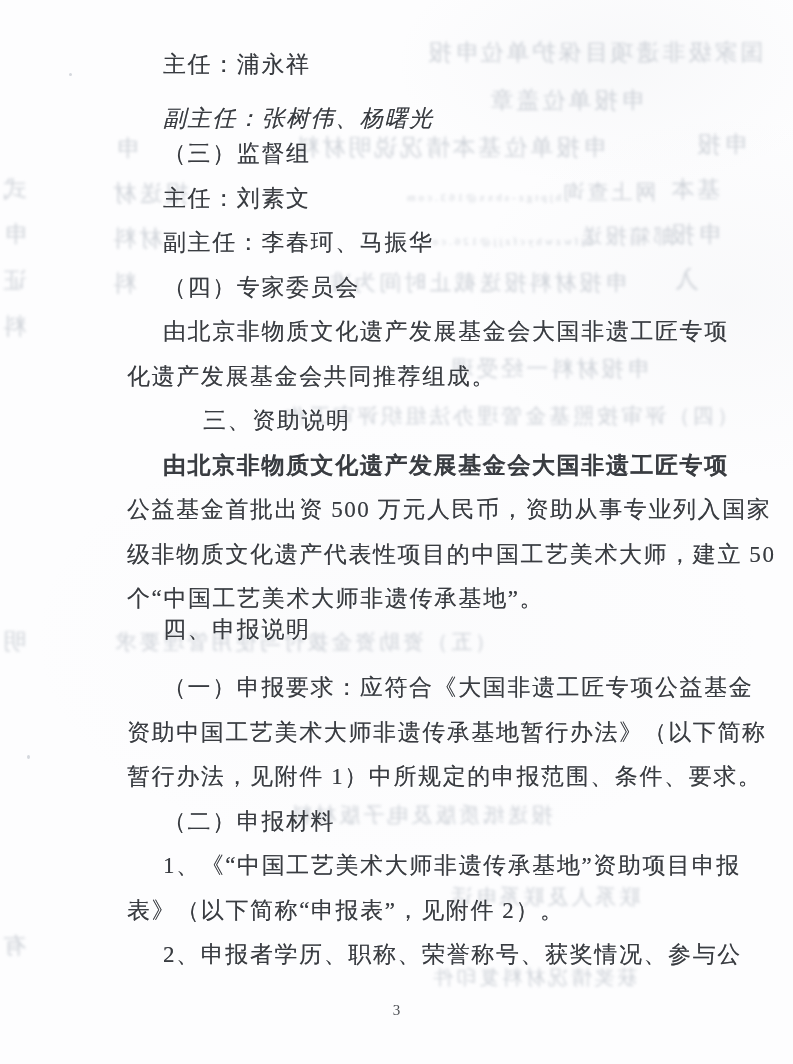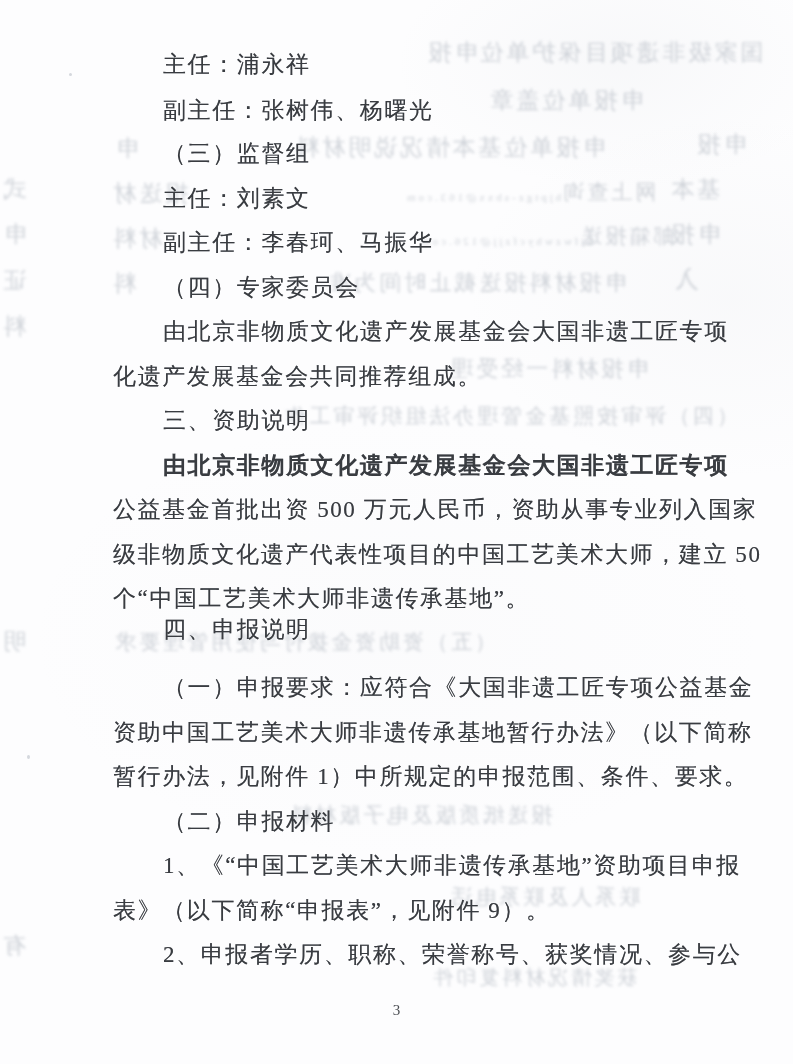--- a/index.html
+++ b/index.html
@@ -21,21 +21,21 @@
     position: absolute;
     inset: 0;
     pointer-events: none;
     background:
       radial-gradient(ellipse 320px 180px at 78% 6%, rgba(176,183,192,0.07), transparent 70%),
       radial-gradient(ellipse 380px 260px at 92% 28%, rgba(176,183,192,0.06), transparent 70%),
       radial-gradient(ellipse 500px 300px at 50% 60%, rgba(200,204,210,0.04), transparent 75%);
   }
   .doc-line {
     position: absolute;
-    left: 113px;
+    left: 127px;
     height: 30px;
     line-height: 30px;
     font-size: 23px;
     letter-spacing: 1.6px;
     color: #393c41;
     white-space: pre;
     z-index: 2;
     text-shadow: 0 0 0.6px rgba(57,60,65,0.55);
   }
   .doc-line.indent {
@@ -101,37 +101,37 @@
       <div class="bleed" aria-hidden="true" style="left: 430px; top: 966px; font-size: 20px;">获奖情况材料复印件</div>
       <div class="bleed" aria-hidden="true" style="left: 0px; top: 177px; font-size: 23px;">式</div>
       <div class="bleed" aria-hidden="true" style="left: 0px; top: 222px; font-size: 23px;">申</div>
       <div class="bleed" aria-hidden="true" style="left: 0px; top: 268px; font-size: 23px;">证</div>
       <div class="bleed" aria-hidden="true" style="left: 0px; top: 314px; font-size: 23px;">料</div>
       <div class="bleed" aria-hidden="true" style="left: 0px; top: 629px; font-size: 23px;">明</div>
       <div class="bleed" aria-hidden="true" style="left: 0px; top: 933px; font-size: 23px;">有</div>
     </div>
   <div id="doc-body">
       <div class="doc-line indent" style="top: 50px;">主任：浦永祥</div>
-      <div class="doc-line indent" style="top: 96px;">副主任：张树伟、杨曙光</div>
+      <div class="doc-line indent" style="top: 104px; font-style: italic;">副主任：张树伟、杨曙光</div>
       <div class="doc-line indent" style="top: 139px; text-align: center;">（三）监督组</div>
       <div class="doc-line indent" style="top: 183.5px;">主任：刘素文</div>
       <div class="doc-line indent" style="top: 228px;">副主任：李春珂、马振华</div>
       <div class="doc-line indent" style="top: 272.5px;">（四）专家委员会</div>
       <div class="doc-line indent" style="top: 317px;">由北京非物质文化遗产发展基金会大国非遗工匠专项</div>
       <div class="doc-line" style="top: 361.5px;">化遗产发展基金会共同推荐组成。</div>
-      <div class="doc-line indent" style="top: 406px;">三、资助说明</div>
+      <div class="doc-line indent" style="top: 406px; margin-left: 40px;">三、资助说明</div>
       <div class="doc-line indent" style="top: 450.5px; font-weight: bold;">由北京非物质文化遗产发展基金会大国非遗工匠专项</div>
       <div class="doc-line" style="top: 495px;">公益基金首批出资 500 万元人民币，资助从事专业列入国家</div>
       <div class="doc-line" style="top: 539.5px;">级非物质文化遗产代表性项目的中国工艺美术大师，建立 50</div>
       <div class="doc-line" style="top: 584px;">个“中国工艺美术大师非遗传承基地”。</div>
       <div class="doc-line indent" style="top: 615px;">四、申报说明</div>
       <div class="doc-line indent" style="top: 673px;">（一）申报要求：应符合《大国非遗工匠专项公益基金</div>
       <div class="doc-line" style="top: 717.5px;">资助中国工艺美术大师非遗传承基地暂行办法》（以下简称</div>
       <div class="doc-line" style="top: 762px;">暂行办法，见附件 1）中所规定的申报范围、条件、要求。</div>
       <div class="doc-line indent" style="top: 806.5px;">（二）申报材料</div>
       <div class="doc-line indent" style="top: 851px;">1、《“中国工艺美术大师非遗传承基地”资助项目申报</div>
-      <div class="doc-line" style="top: 895.5px;">表》（以下简称“申报表”，见附件 9）。</div>
+      <div class="doc-line" style="top: 895.5px;">表》（以下简称“申报表”，见附件 2）。</div>
       <div class="doc-line indent" style="top: 940px;">2、申报者学历、职称、荣誉称号、获奖情况、参与公</div>
     </div>
   <div class="speck" style="left:69px; top:73px; width:3px; height:3px;"></div>
   <div class="speck" style="left:27px; top:755px; width:3px; height:4px;"></div>
   <div class="page-number">3</div>
 </div>
 
 </body></html>

